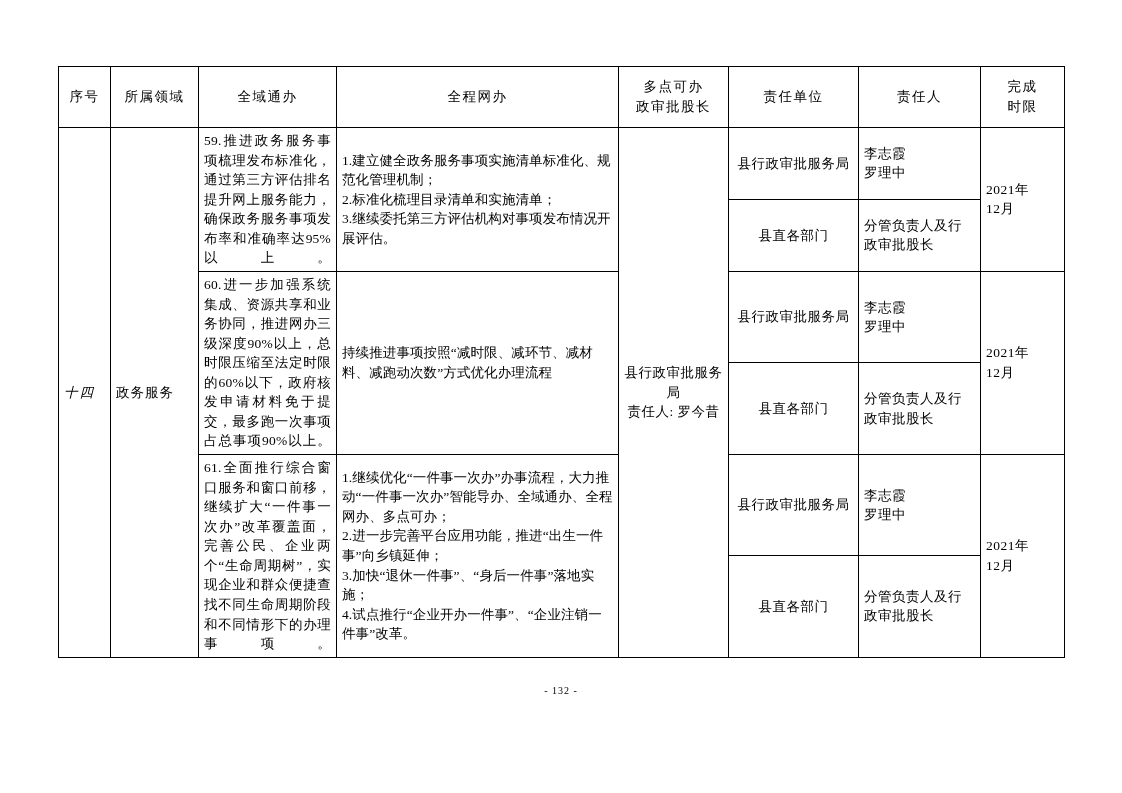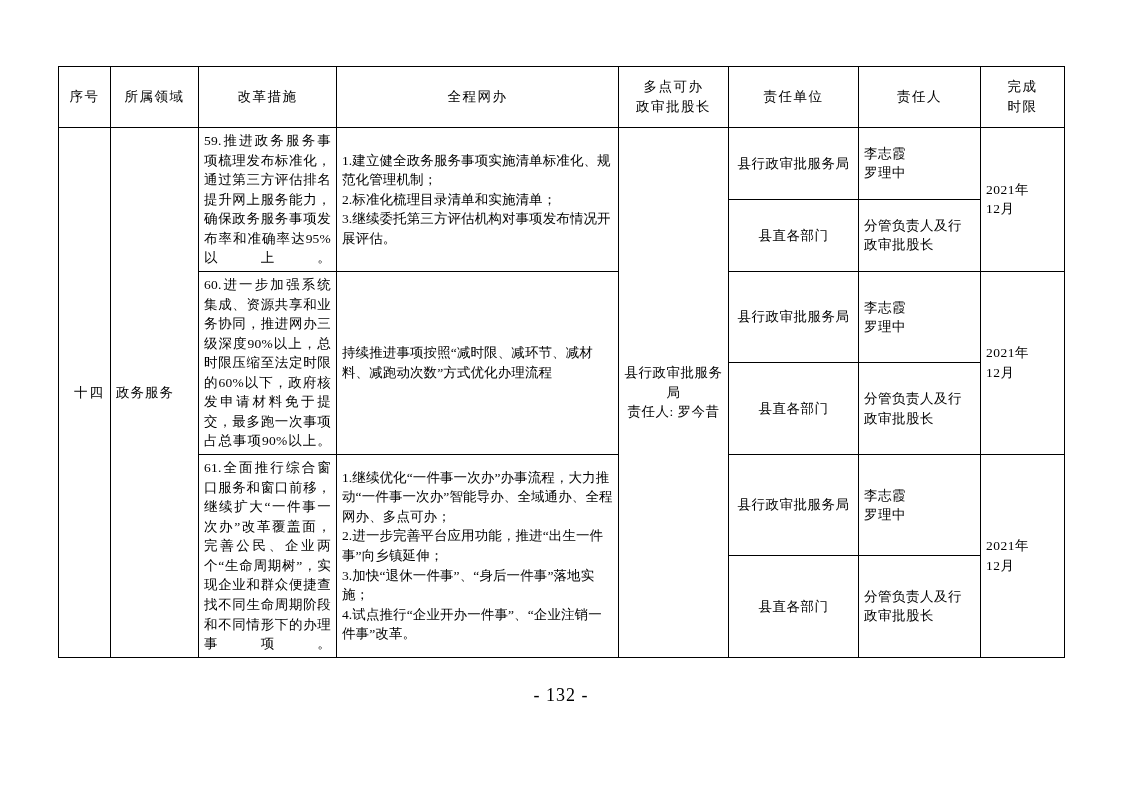--- a/index.html
+++ b/index.html
@@ -46,23 +46,24 @@
   }
   .c-seq   { width: 52px; }
   .c-field { width: 88px; }
   .c-meas  { width: 138px; }
   .c-rule  { width: 282px; }
   .c-lead  { width: 110px; }
   .c-resp  { width: 130px; }
   .c-pers  { width: 122px; }
   .c-dead  { width: 84px; }
   .cell-seq {
-    text-align: right;
+    text-align: left;
     font-size: 14.5px;
     letter-spacing: 2px;
+    font-style: italic;
   }
   .cell-field {
     text-align: left;
     font-size: 14px;
     letter-spacing: 1px;
   }
   .cell-meas {
     font-size: 13.5px;
     text-align: justify;
     text-align-last: justify;
@@ -99,21 +100,21 @@
     font-family: Liberation Serif, serif;
   }
   .rule-line { display: block; }
   .pers-line { display: block; }
   .footer {
     position: absolute;
     left: 0;
     top: 685px;
     width: 1122px;
     text-align: center;
-    font-size: 18px;
+    font-size: 10px;
     letter-spacing: 1px;
   }
 </style>
 </head>
 <body>
 
 <div class="page">
 
   <table class="doc-table">
     <colgroup>
@@ -123,21 +124,21 @@
         <col class="c-rule">
       <col class="c-lead">
         <col class="c-resp">
         <col class="c-pers">
         <col class="c-dead">
     </colgroup>
     <thead>
       <tr>
         <th>序号</th>
         <th>所属领域</th>
-        <th>改革措施</th>
+        <th>全域通办</th>
         <th>全程网办</th>
         <th>
           <span class="rule-line">多点可办</span>
           <span class="rule-line">政审批股长</span>
         </th>
         <th>责任单位</th>
         <th>责任人</th>
         <th>
           <span class="rule-line">完成</span>
           <span class="rule-line">时限</span>

